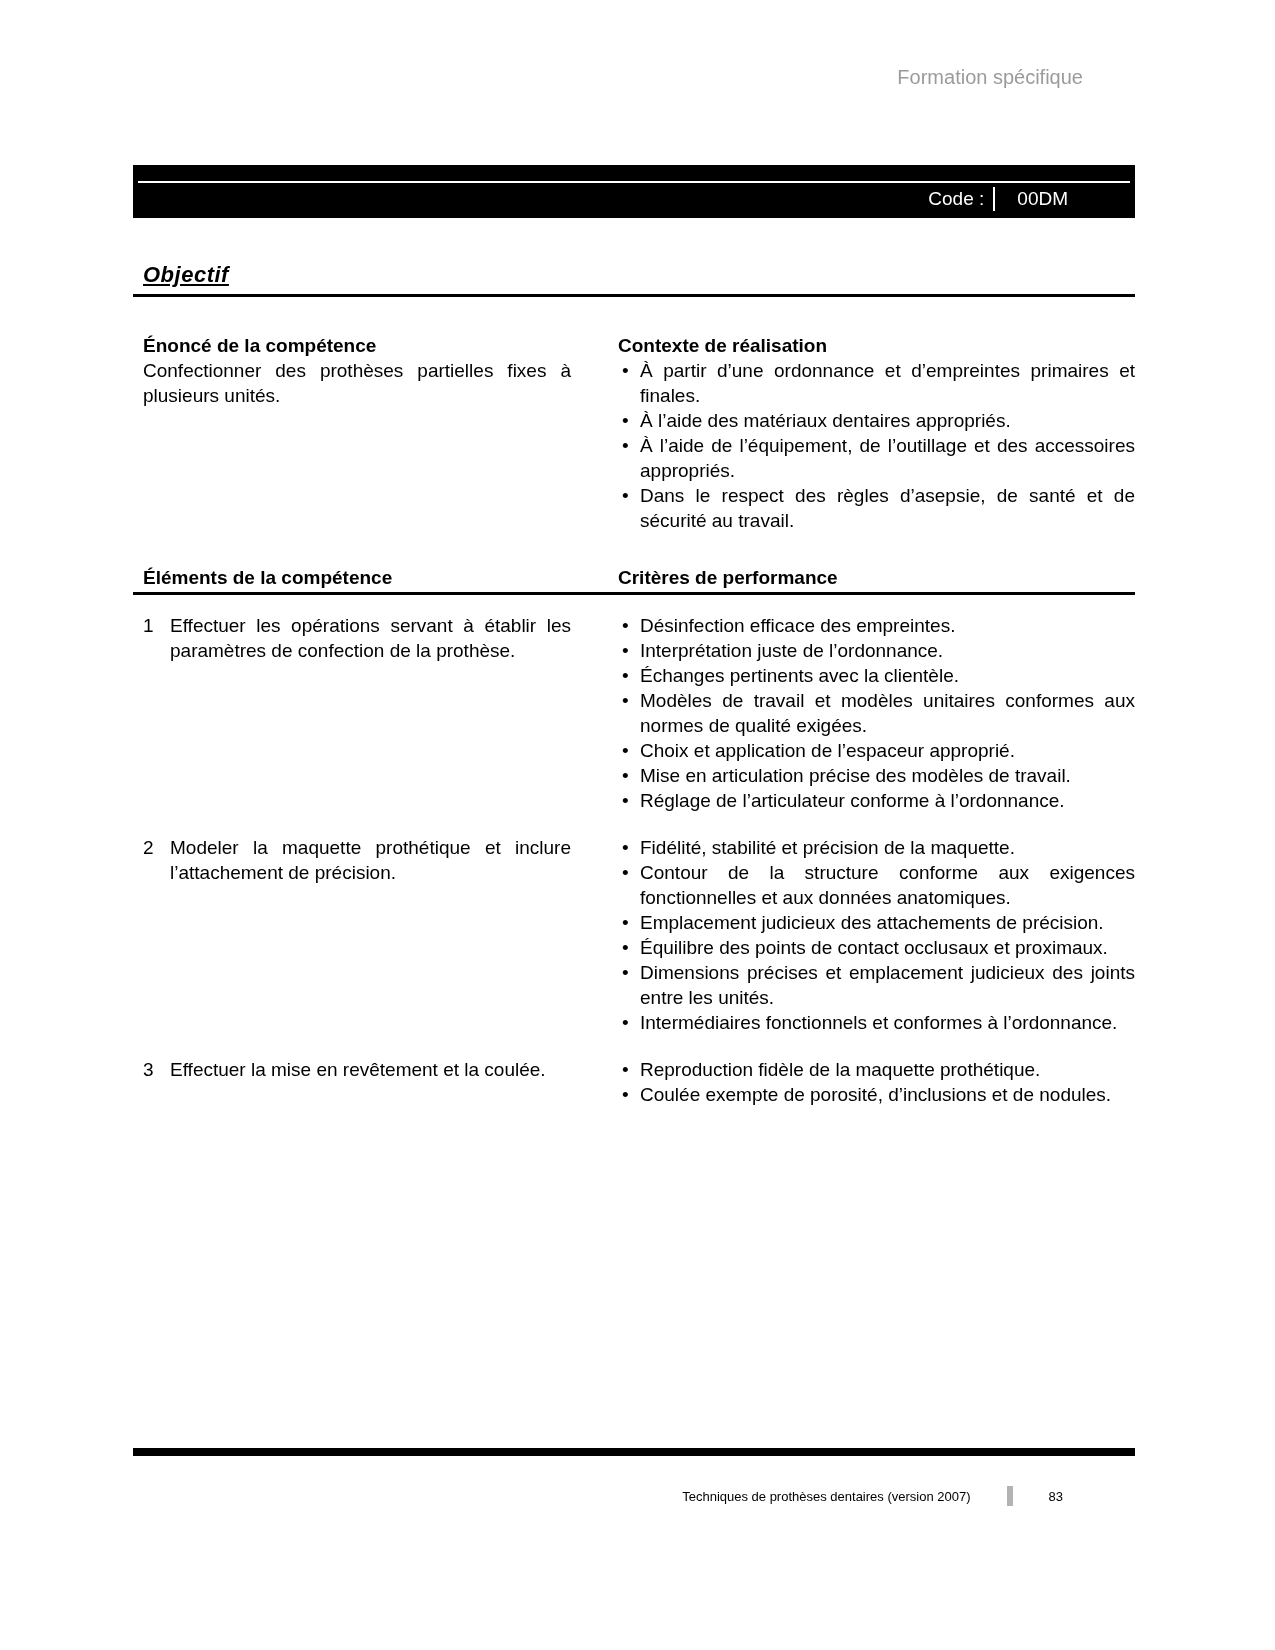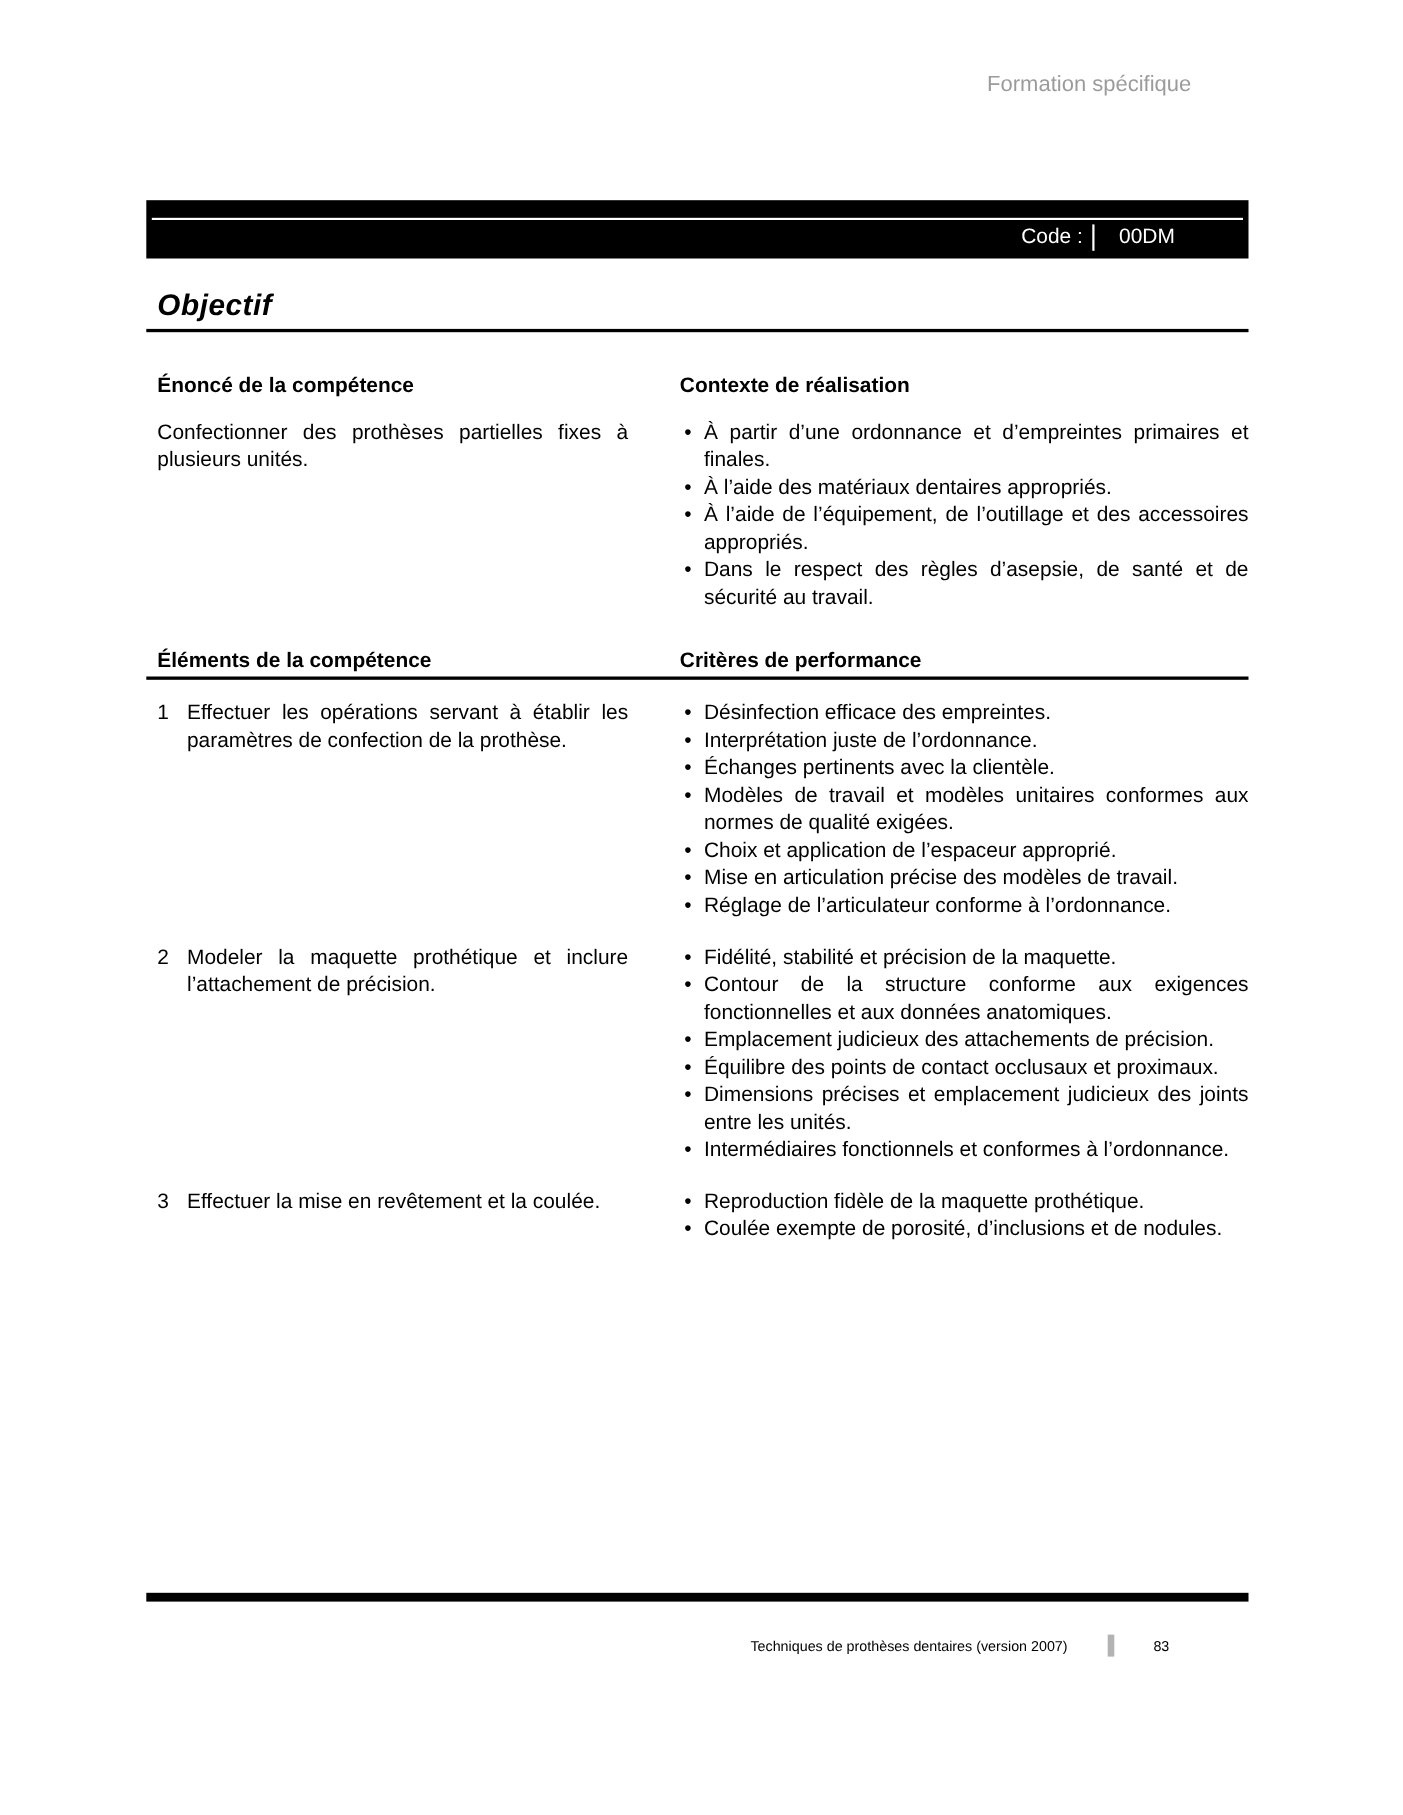--- a/index.html
+++ b/index.html
@@ -15,21 +15,21 @@
   }
   .formation {
     position: absolute;
     top: 66px;
     right: 192px;
     font-size: 20px;
     color: #9b9b9b;
   }
   .code-bar {
     position: absolute;
-    top: 182px;
+    top: 165px;
     left: 133px;
     width: 1002px;
     height: 53px;
     background: #000000;
   }
   .code-bar-row {
     position: absolute;
     left: 5px;
     right: 5px;
     top: 16px;
@@ -53,33 +53,34 @@
     left: 133px;
     width: 1002px;
   }
   .col-headers {
     display: grid;
     grid-template-columns: 480px 1fr;
     border-bottom: 3px solid #000000;
     padding-bottom: 6px;
   }
   .col-h {
-    font-size: 27px;
+    font-size: 22px;
     font-weight: bold;
     font-style: italic;
     letter-spacing: 0.5px;
+    text-decoration: underline;
   }
   .col-h.left { padding-left: 10px; }
   .col-h.right { padding-left: 5px; }
   .grid-row { display: grid; grid-template-columns: 480px 1fr; }
   .cell-left { padding-left: 10px; padding-right: 42px; }
   .cell-right { padding-left: 5px; }
   .section-title { font-weight: bold; font-size: 19px; line-height: 25px; }
   .titles-row { margin-top: 36px; }
-  .body-row { margin-top: 18px; }
+  .body-row { }
   .section2-row {
     margin-top: 32px;
     border-bottom: 3px solid #000000;
     padding-bottom: 2px;
   }
   .item-row { margin-top: 22px; }
   .item-row.first { margin-top: 18px; }
   .body-text, .item-text, .bullets li {
     font-size: 19px;
     line-height: 25px;

